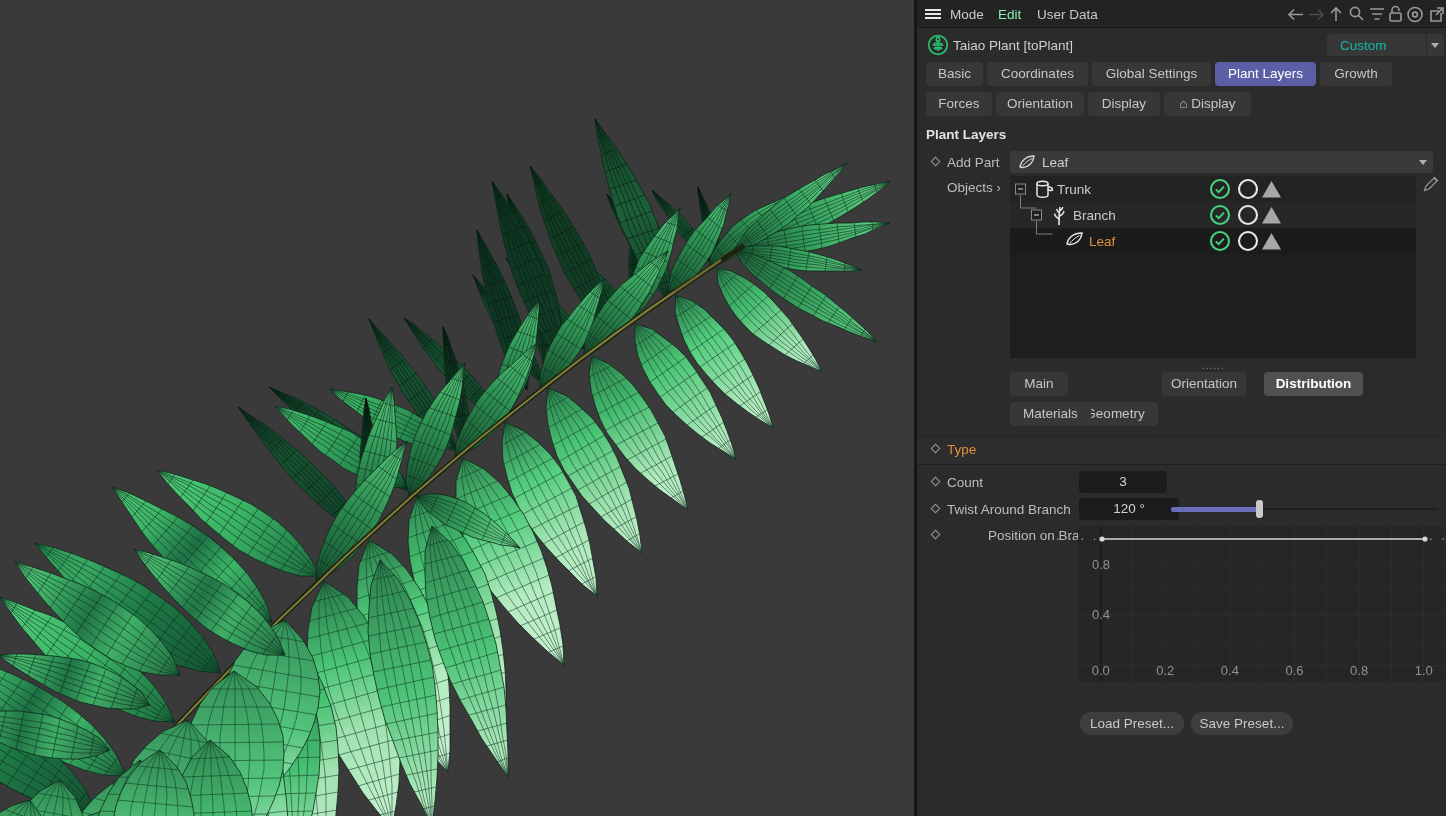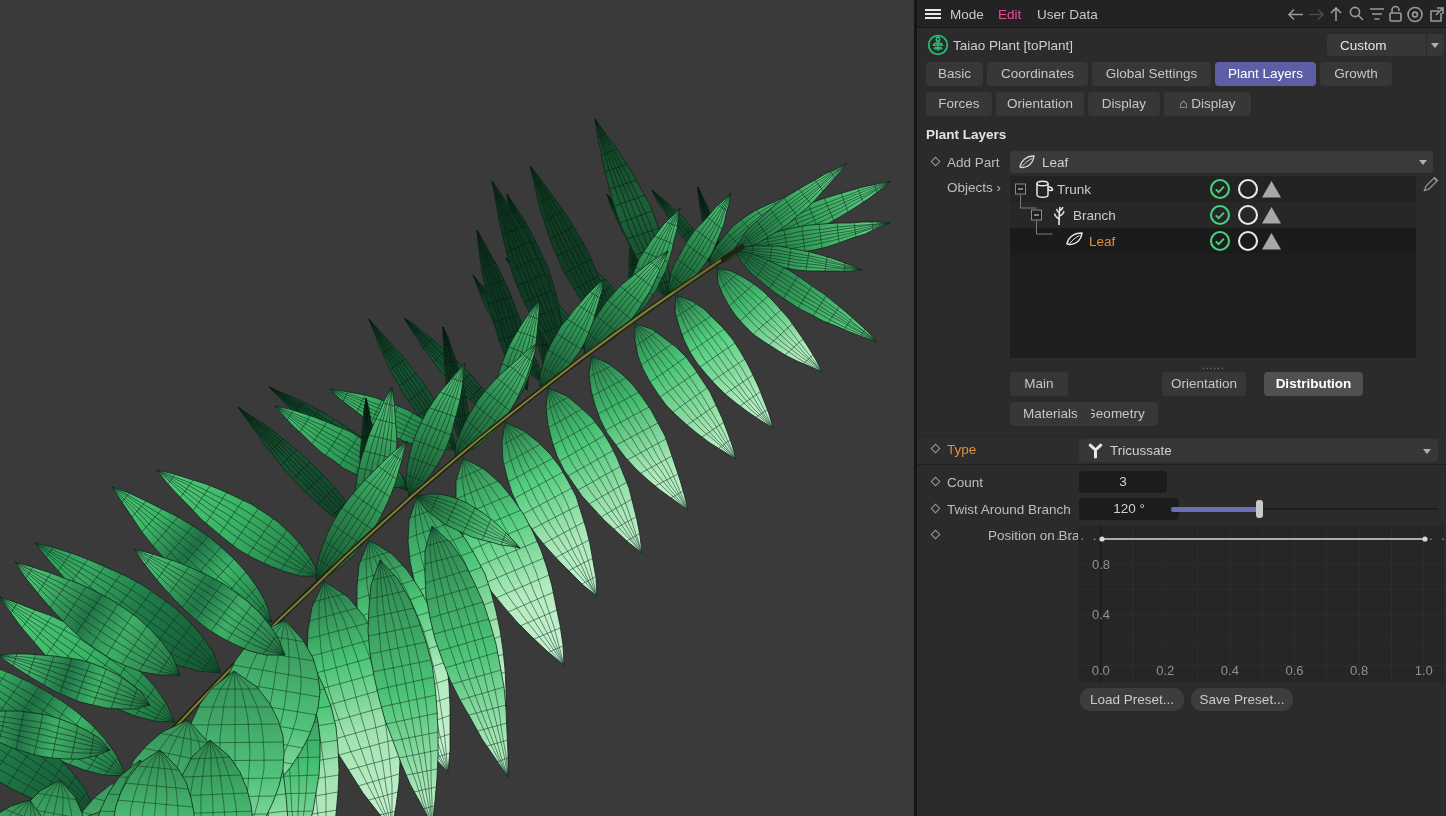--- a/index.html
+++ b/index.html
@@ -11,21 +11,21 @@
   .abs { position:absolute; }
   .lbl { color:#bdbdbd; font-size:13.5px; line-height:1; white-space:nowrap; }
   .tab { position:absolute; height:24px; background:#373737; border-radius:4px;
          color:#c6c6c6; font-size:13.5px; text-align:center; line-height:24px; }
   .tab.sel { background:#5c5fa5; color:#fff; }
   .tab.sel2 { background:#505050; color:#fff;font-weight:bold; }
   .fld { position:absolute; background:#1c1c1c; border-radius:4px; color:#d2d2d2;
          font-size:13.5px; text-align:center; }
   .dia { position:absolute; width:7px; height:7px; border:1.2px solid #9a9a9a; transform:rotate(45deg); }
   .btn { position:absolute; height:23px; background:#3d3d3d; border-radius:11px;
-         color:#c9c9c9; font-size:13.5px; text-align:center; line-height:23px; }
+         color:#c9c9c9; font-size:13.5px; text-align:center; line-height:23px;margin-top:24px; }
 </style>
 </head>
 <body>
 <div id="viewport">
 
 <svg width="914" height="816" viewBox="0 0 914 816" style="position:absolute;left:0;top:0;">
       <defs>
         <linearGradient id="g1" gradientUnits="userSpaceOnUse" x1="712" y1="263" x2="653" y2="189">
           <stop offset="0" stop-color="#123e28"></stop>
           <stop offset="0.6" stop-color="#175231"></stop>
@@ -635,21 +635,21 @@
 <div id="vborder"></div>
 <div id="panel">
 
   <div class="abs" style="left:0;top:0;width:529px;height:28px;background:#232323;border-bottom:1px solid #161616;"></div>
   <div class="abs" style="left:8px;top:8.5px;width:16px;height:11px;">
     <div style="height:2.4px;background:#e8e8e8;margin-bottom:1.9px;"></div>
     <div style="height:2.4px;background:#e8e8e8;margin-bottom:1.9px;"></div>
     <div style="height:2.4px;background:#e8e8e8;"></div>
   </div>
   <div class="abs lbl" style="left:33px;top:8px;color:#c9c9c9;">Mode</div>
-  <div class="abs lbl" style="left:81px;top:8px;color:#ec4899;">Edit</div>
+  <div class="abs lbl" style="left:81px;top:8px;color:#86efac;">Edit</div>
   <div class="abs lbl" style="left:120px;top:8px;color:#c9c9c9;">User Data</div>
   <svg class="abs" style="left:370px;top:3px;" width="159" height="23" viewBox="0 0 159 23">
     <g stroke="#9a9a9a" stroke-width="1.6" fill="none">
 
       <path d="M2 11.5 H16 M7 6.5 l-5 5 l5 5"></path>
 
       <g stroke="#4a4a4a">
           <path d="M22 11.5 H36 M31 6.5 l5 5 l-5 5"></path>
         </g>
 
@@ -676,21 +676,21 @@
       <path d="M11 17 V6"></path>
       <ellipse cx="11" cy="5.6" rx="1.7" ry="2.3"></ellipse>
       <path d="M11 10 C 8.5 8.5, 7 9.5, 6.5 11 C 9 11.8, 10.5 11, 11 10"></path>
       <path d="M11 10 C 13.5 8.5, 15 9.5, 15.5 11 C 13 11.8, 11.5 11, 11 10"></path>
       <path d="M11 14 C 9 12.8, 7.8 13.4, 7.4 14.6 C 9.5 15.3, 10.6 14.7, 11 14"></path>
       <path d="M11 14 C 13 12.8, 14.2 13.4, 14.6 14.6 C 12.5 15.3, 11.4 14.7, 11 14"></path>
     </g>
   </svg>
   <div class="abs lbl" style="left:36px;top:39px;color:#cfcfcf;">Taiao Plant [toPlant]</div>
   <div class="abs" style="left:410px;top:34px;width:117px;height:22px;background:#373737;border-radius:4px;">
-    <div class="lbl" style="position:absolute;left:13px;top:5px;color:#e5e5e5;">Custom</div>
+    <div class="lbl" style="position:absolute;left:13px;top:5px;color:#14b8a6;">Custom</div>
     <div style="position:absolute;right:17px;top:0;width:1px;height:22px;background:#2a2a2a;"></div>
     <div style="position:absolute;right:5px;top:9px;width:0;height:0;border-left:4px solid transparent;border-right:4px solid transparent;border-top:5px solid #b0b0b0;"></div>
   </div>
 
   <div class="tab" style="left:9px;top:62px;width:57px;">Basic</div>
   <div class="tab" style="left:70px;top:62px;width:101px;">Coordinates</div>
   <div class="tab" style="left:175px;top:62px;width:119px;">Global Settings</div>
   <div class="tab sel" style="left:298px;top:62px;width:101px;">Plant Layers</div>
   <div class="tab" style="left:403px;top:62px;width:72px;">Growth</div>
   <div class="tab" style="left:9px;top:92px;width:66px;">Forces</div>
@@ -778,27 +778,20 @@
 
   <div class="tab" style="left:93px;top:372px;width:58px;">Main</div>
   <div class="tab" style="left:155px;top:372px;width:86px;margin-top:30px;">Geometry</div>
   <div class="tab" style="left:245px;top:372px;width:84px;">Orientation</div>
   <div class="tab sel2" style="left:347px;top:372px;width:99px;">Distribution</div>
   <div class="tab" style="left:93px;top:402px;width:81px;">Materials</div>
 
   <div class="abs" style="left:0;top:436px;width:529px;height:29px;background:#2d2d2d;border-top:1px solid #262626;border-bottom:1px solid #1f1f1f;"></div>
   <div class="dia" style="left:15px;top:445px;"></div>
   <div class="abs lbl" style="left:30px;top:443px;color:#e0913d;">Type</div>
-  <div class="abs" style="left:162px;top:439px;width:359px;height:23px;background:#373737;border-radius:4px;">
-    <svg style="position:absolute;left:8px;top:3px;" width="17" height="17" viewBox="0 0 17 17">
-      <path d="M8.5 15 V8 M8.5 8 L3.2 3.2 M8.5 8 L13.8 3.2" stroke="#e8e8e8" stroke-width="3" fill="none" stroke-linecap="round"></path>
-    </svg>
-    <div class="lbl" style="position:absolute;left:31px;top:5px;color:#d0d0d0;">Tricussate</div>
-    <div style="position:absolute;right:7px;top:10px;width:0;height:0;border-left:4px solid transparent;border-right:4px solid transparent;border-top:5px solid #b0b0b0;"></div>
-  </div>
 
   <div class="dia" style="left:15px;top:478px;"></div>
   <div class="abs lbl" style="left:30px;top:476px;">Count</div>
   <div class="fld" style="left:162px;top:471px;width:88px;height:22px;line-height:22px;">3</div>
 
   <div class="dia" style="left:15px;top:505px;"></div>
   <div class="abs lbl" style="left:30px;top:503px;">Twist Around Branch</div>
   <div class="fld" style="left:162px;top:498px;width:100px;height:22px;line-height:22px;">120 °</div>
   <div class="abs" style="left:254px;top:508px;width:267px;height:2px;background:#1f1f1f;"></div>
   <div class="abs" style="left:254px;top:506.5px;width:88px;height:5px;background:#6a6db8;border-radius:2px;"></div>

